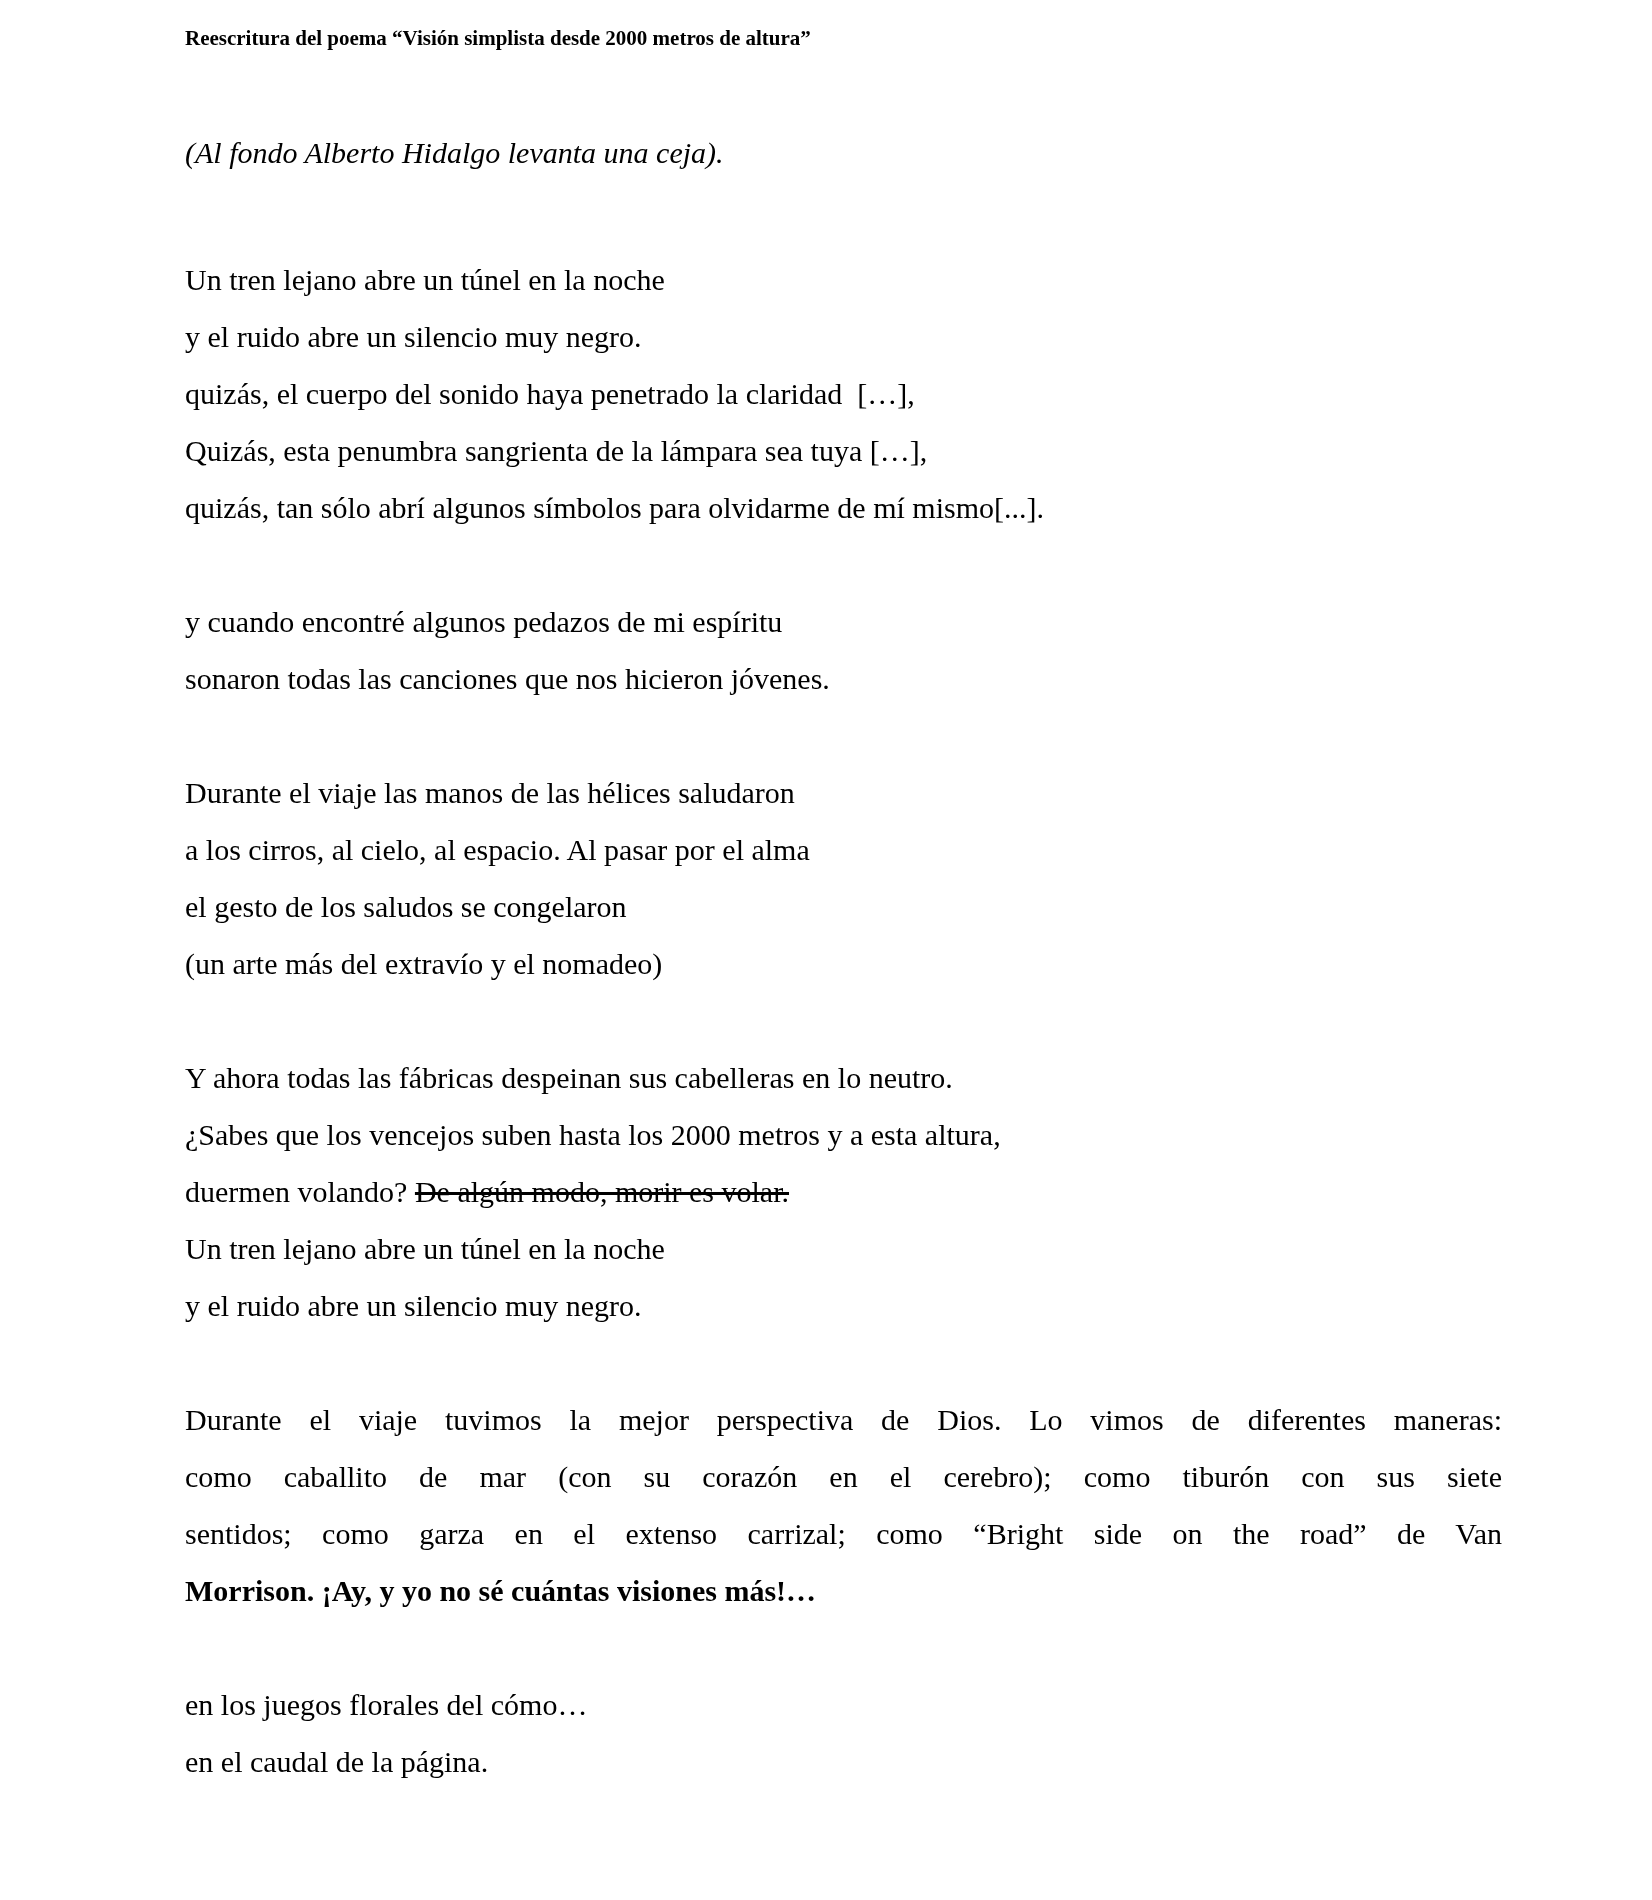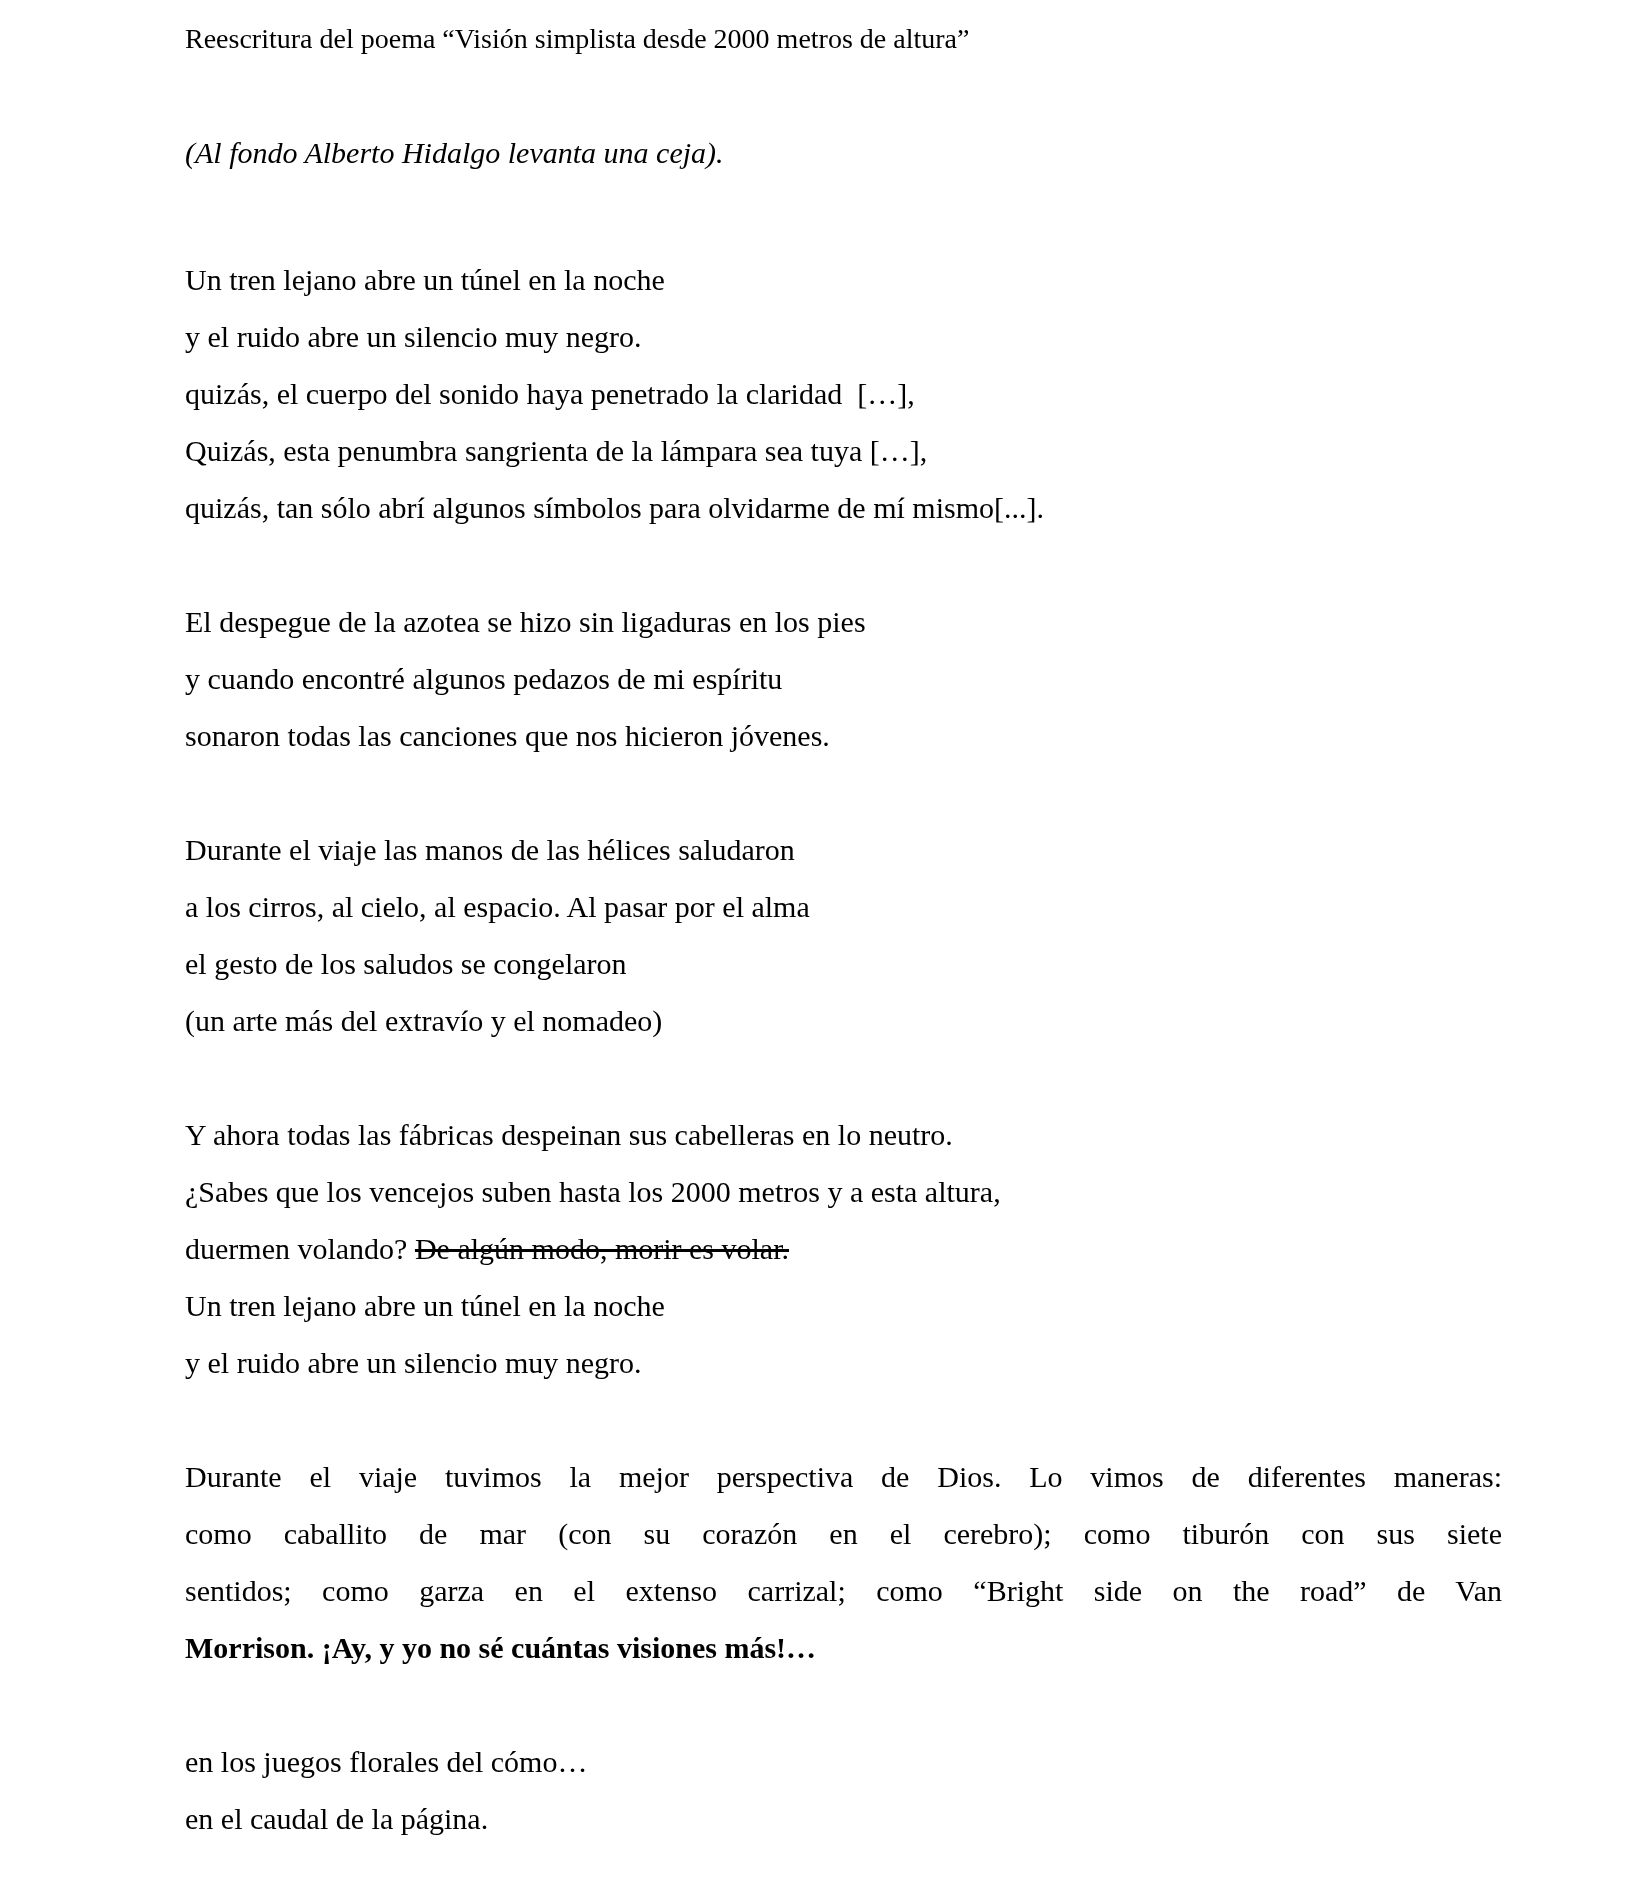--- a/index.html
+++ b/index.html
@@ -17,22 +17,22 @@
     width: 1652px;
     height: 1900px;
     background: #ffffff;
     color: #000000;
     font-family: "Liberation Serif", "DejaVu Serif", serif;
     font-size: 30px;
     line-height: 57px;
     padding: 10px 150px 0 185px;
   }
   .doc-title {
-    font-weight: normal;
-    font-size: 28px;
+    font-weight: bold;
+    font-size: 21px;
   }
   .epigraph {
     margin-top: 57px;
     font-style: italic;
     text-align: left;
     padding-right: 160px;
   }
   .stanza {
     margin-top: 57px;
   }
@@ -66,21 +66,20 @@
 
   <div class="stanza stanza-first">
     <div class="line">Un tren lejano abre un túnel en la noche</div>
     <div class="line">y el ruido abre un silencio muy negro.</div>
     <div class="line">quizás, el cuerpo del sonido haya penetrado la claridad  […],</div>
     <div class="line">Quizás, esta penumbra sangrienta de la lámpara sea tuya […],</div>
     <div class="line">quizás, tan sólo abrí algunos símbolos para olvidarme de mí mismo[...].</div>
   </div>
 
   <div class="stanza">
-    <div class="line">El despegue de la azotea se hizo sin ligaduras en los pies</div>
     <div class="line">y cuando encontré algunos pedazos de mi espíritu</div>
     <div class="line">sonaron todas las canciones que nos hicieron jóvenes.</div>
   </div>
 
   <div class="stanza">
     <div class="line">Durante el viaje las manos de las hélices saludaron</div>
     <div class="line">a los cirros, al cielo, al espacio. Al pasar por el alma</div>
     <div class="line">el gesto de los saludos se congelaron</div>
     <div class="line">(un arte más del extravío y el nomadeo)</div>
   </div>

